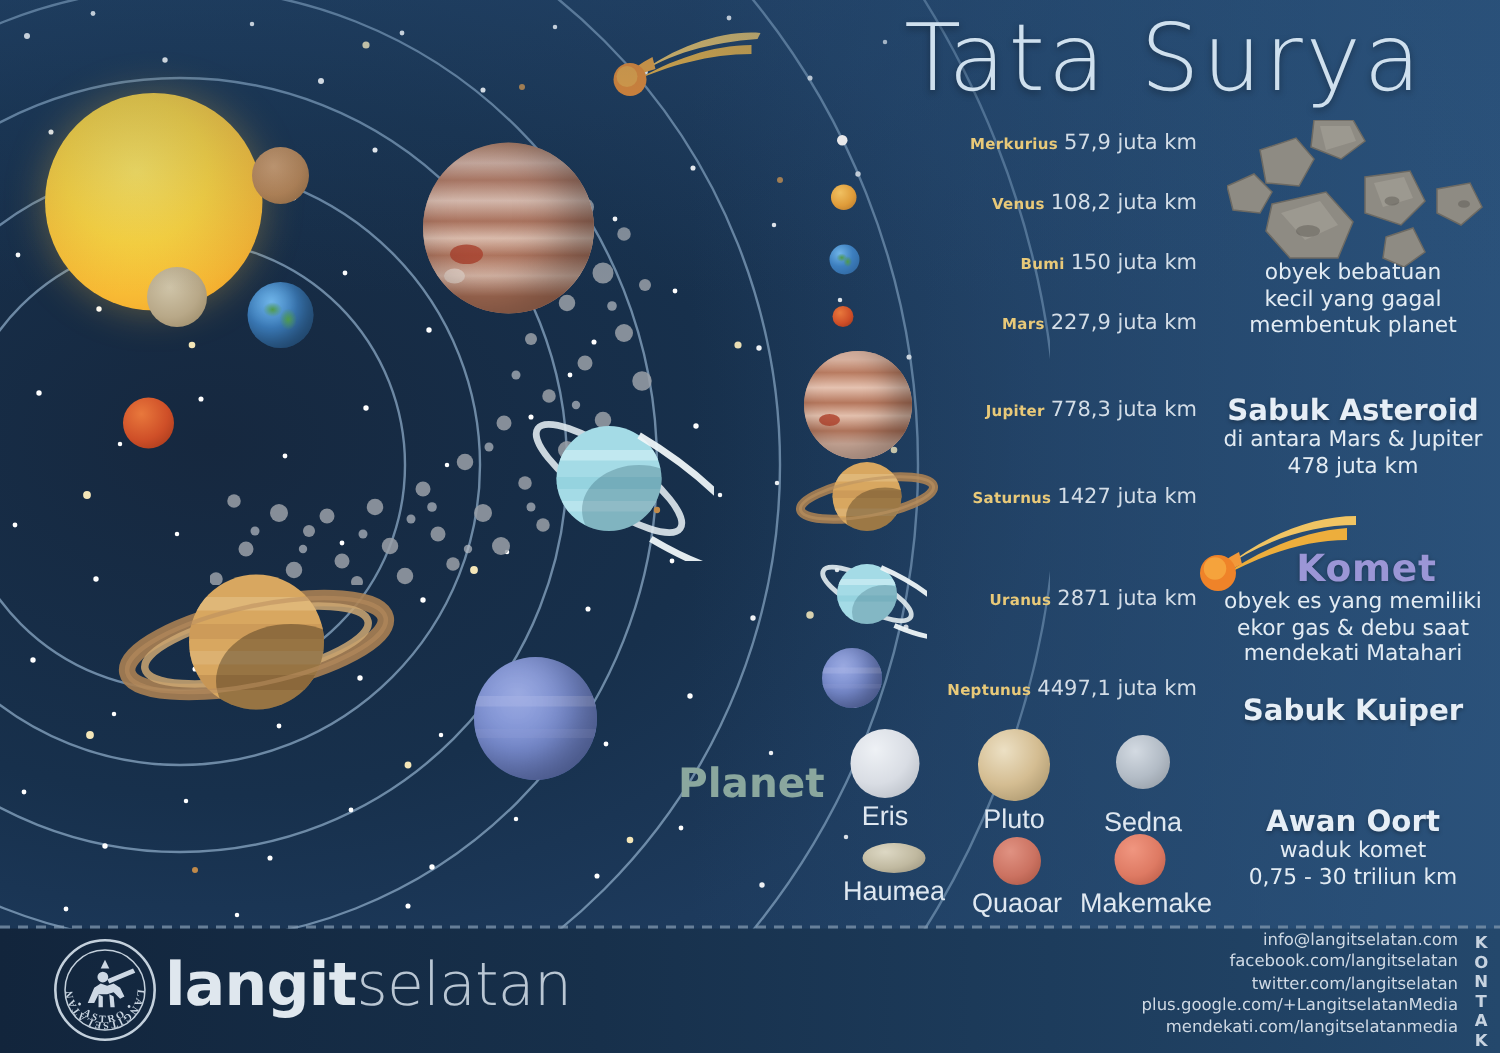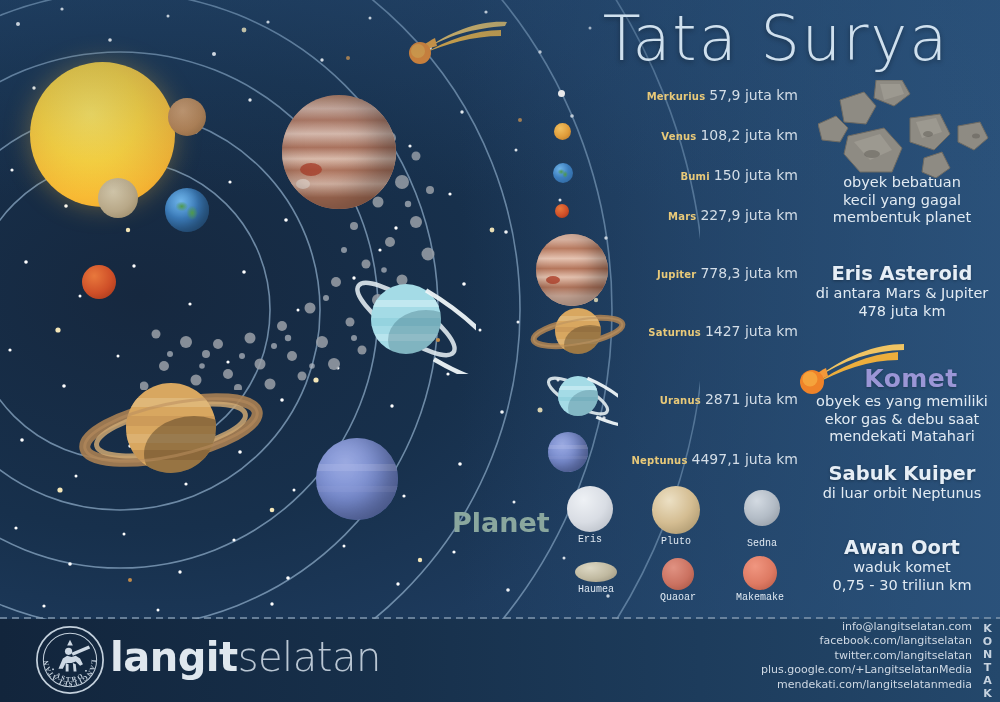--- a/index.html
+++ b/index.html
@@ -52,22 +52,22 @@
     font-family:"DejaVu Sans","Liberation Sans",sans-serif;}
 
   
   .katai{
     position:absolute;left:452px;top:508px;width:110px;
     color:#8aa79e;font-weight:bold;font-size:27px;line-height:30px;
     text-align:left;font-family:"DejaVu Sans","Liberation Sans",sans-serif;
   }
   .dwarfgrid{position:absolute;left:560px;top:486px;width:230px;height:125px;}
   .dw{position:absolute;text-align:center;}
-  .dw .lbl{color:#dfe8f1;font-size:10px;margin-top:2px;
-    font-family:Liberation Mono, monospace;}
+  .dw .lbl{color:#dfe8f1;font-size:18px;margin-top:2px;
+    font-family:Liberation Sans, sans-serif;}
   .dwbody{border-radius:50%;margin:0 auto;}
 
   
   .divider{position:absolute;left:0;top:617px;width:1000px;height:2px;
     background-image:linear-gradient(90deg,#7f96ad 58%,rgba(0,0,0,0) 0);
     background-size:12px 2px;background-repeat:repeat-x;opacity:.75;}
   .footer{position:absolute;left:0;top:619px;width:1000px;height:83px;
     background:linear-gradient(90deg,#12253c 0%,#17304b 40%,#1d3c5c 70%,#24486c 100%);}
   .brand{position:absolute;left:110px;top:634px;font-size:40px;line-height:46px;letter-spacing:-.5px;
     font-family:"DejaVu Sans","Liberation Sans",sans-serif;}
@@ -457,35 +457,34 @@
   </svg>
 
   <div class="infocol">
     <div style="position:absolute;left:0;top:94px;width:192px;">
       <div class="body-txt">obyek bebatuan</div>
       <div class="body-txt">kecil yang gagal</div>
       <div class="body-txt">membentuk planet</div>
     </div>
 
     <div style="position:absolute;left:0;top:182px;width:192px;">
-      <div class="hdr-white">Eris Asteroid</div>
+      <div class="hdr-white">Sabuk Asteroid</div>
       <div class="body-txt">di antara Mars &amp; Jupiter</div>
       <div class="body-txt">478 juta km</div>
     </div>
 
     <div style="position:absolute;left:0;top:284px;width:192px;">
       <div class="hdr-purple" style="margin-left:18px;">Komet</div>
       <div class="body-txt">obyek es yang memiliki</div>
       <div class="body-txt">ekor gas &amp; debu saat</div>
       <div class="body-txt">mendekati Matahari</div>
     </div>
 
     <div style="position:absolute;left:0;top:382px;width:192px;">
       <div class="hdr-white">Sabuk Kuiper</div>
-      <div class="body-txt">di luar orbit Neptunus</div>
     </div>
 
     <div style="position:absolute;left:0;top:456px;width:192px;">
       <div class="hdr-white">Awan Oort</div>
       <div class="body-txt">waduk komet</div>
       <div class="body-txt">0,75 - 30 triliun km</div>
     </div>
   </div>
 
   <svg style="position:absolute;left:800px;top:342px;width:108px;height:54px;" viewBox="0 0 108 54">

